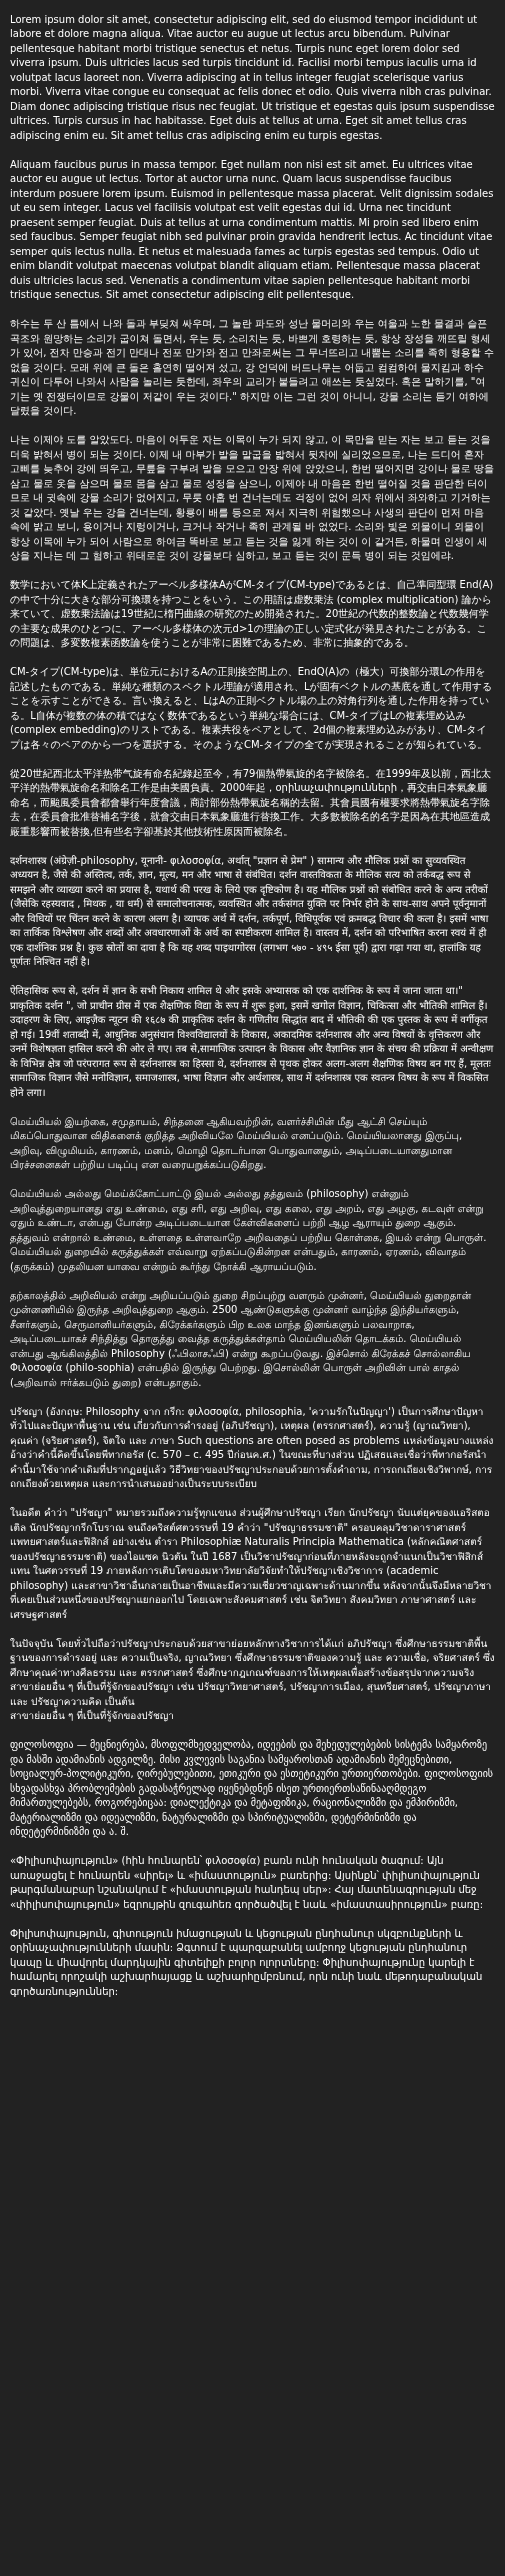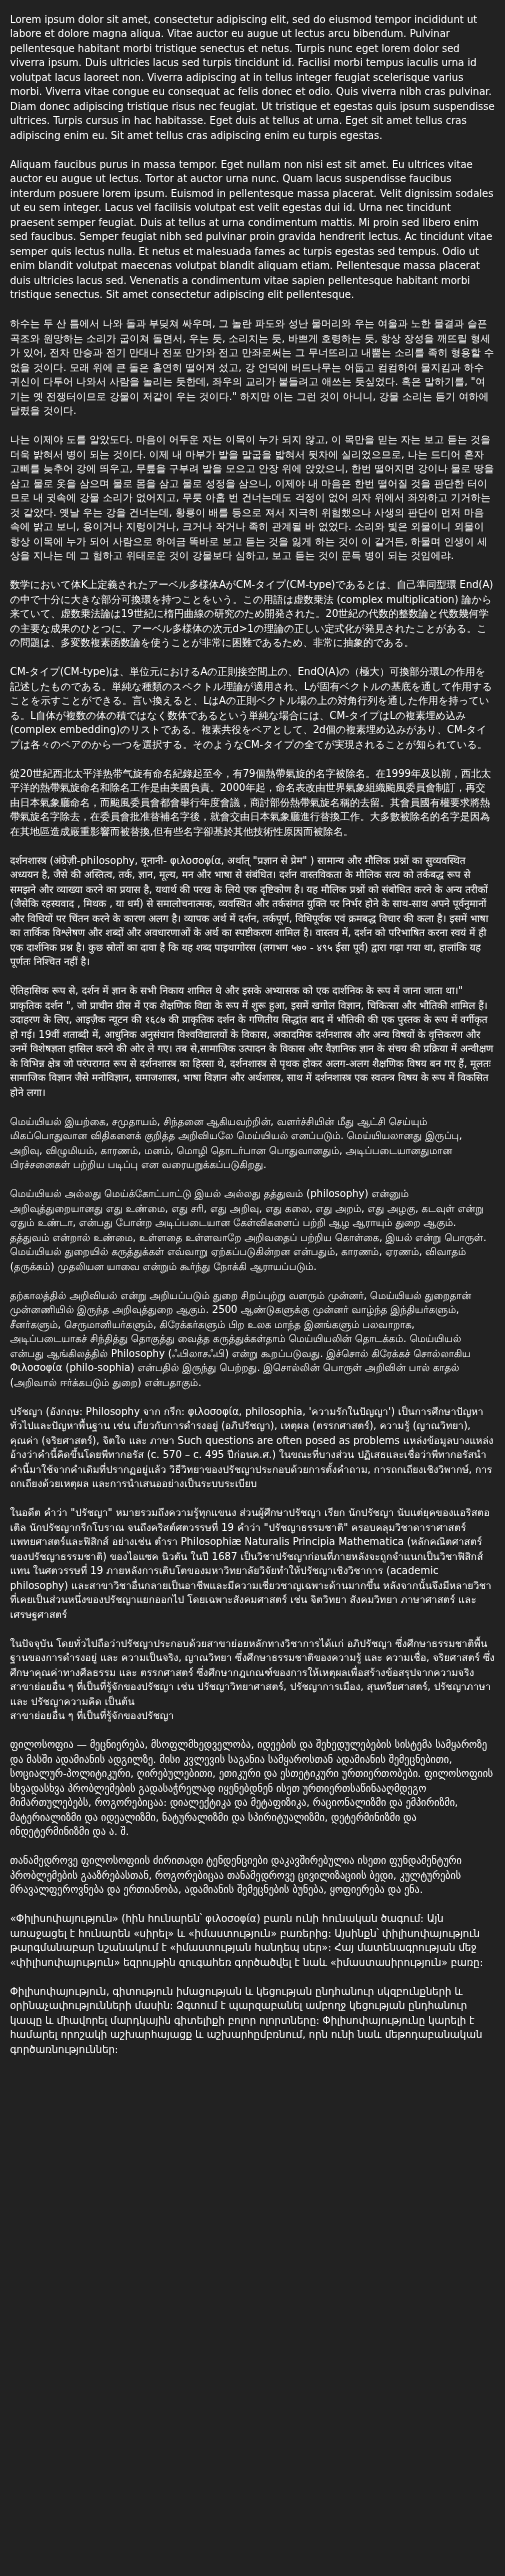--- a/index.html
+++ b/index.html
@@ -38,29 +38,28 @@
 <body>
 
 <div class="canvas">
   <main class="specimen">
       <p lang="la">Lorem ipsum dolor sit amet, consectetur adipiscing elit, sed do eiusmod tempor incididunt ut labore et dolore magna aliqua. Vitae auctor eu augue ut lectus arcu bibendum. Pulvinar pellentesque habitant morbi tristique senectus et netus. Turpis nunc eget lorem dolor sed viverra ipsum. Duis ultricies lacus sed turpis tincidunt id. Facilisi morbi tempus iaculis urna id volutpat lacus laoreet non. Viverra adipiscing at in tellus integer feugiat scelerisque varius morbi. Viverra vitae congue eu consequat ac felis donec et odio. Quis viverra nibh cras pulvinar. Diam donec adipiscing tristique risus nec feugiat. Ut tristique et egestas quis ipsum suspendisse ultrices. Turpis cursus in hac habitasse. Eget duis at tellus at urna. Eget sit amet tellus cras adipiscing enim eu. Sit amet tellus cras adipiscing enim eu turpis egestas.</p>
       <p lang="la">Aliquam faucibus purus in massa tempor. Eget nullam non nisi est sit amet. Eu ultrices vitae auctor eu augue ut lectus. Tortor at auctor urna nunc. Quam lacus suspendisse faucibus interdum posuere lorem ipsum. Euismod in pellentesque massa placerat. Velit dignissim sodales ut eu sem integer. Lacus vel facilisis volutpat est velit egestas dui id. Urna nec tincidunt praesent semper feugiat. Duis at tellus at urna condimentum mattis. Mi proin sed libero enim sed faucibus. Semper feugiat nibh sed pulvinar proin gravida hendrerit lectus. Ac tincidunt vitae semper quis lectus nulla. Et netus et malesuada fames ac turpis egestas sed tempus. Odio ut enim blandit volutpat maecenas volutpat blandit aliquam etiam. Pellentesque massa placerat duis ultricies lacus sed. Venenatis a condimentum vitae sapien pellentesque habitant morbi tristique senectus. Sit amet consectetur adipiscing elit pellentesque.</p>
       <p lang="ko">하수는 두 산 틈에서 나와 돌과 부딪쳐 싸우며, 그 놀란 파도와 성난 물머리와 우는 여울과 노한 물결과 슬픈 곡조와 원망하는 소리가 굽이쳐 돌면서, 우는 듯, 소리치는 듯, 바쁘게 호령하는 듯, 항상 장성을 깨뜨릴 형세가 있어, 전차 만승과 전기 만대나 전포 만가와 전고 만좌로써는 그 무너뜨리고 내뿜는 소리를 족히 형용할 수 없을 것이다. 모래 위에 큰 돌은 홀연히 떨어져 섰고, 강 언덕에 버드나무는 어둡고 컴컴하여 물지킴과 하수 귀신이 다투어 나와서 사람을 놀리는 듯한데, 좌우의 교리가 붙들려고 애쓰는 듯싶었다. 혹은 말하기를, "여기는 옛 전쟁터이므로 강물이 저같이 우는 것이다." 하지만 이는 그런 것이 아니니, 강물 소리는 듣기 여하에 달렸을 것이다.</p>
       <p lang="ko">나는 이제야 도를 알았도다. 마음이 어두운 자는 이목이 누가 되지 않고, 이 목만을 믿는 자는 보고 듣는 것을 더욱 밝혀서 병이 되는 것이다. 이제 내 마부가 발을 말굽을 밟혀서 뒷차에 실리었으므로, 나는 드디어 혼자 고삐를 늦추어 강에 띄우고, 무릎을 구부려 발을 모으고 안장 위에 앉았으니, 한번 떨어지면 강이나 물로 땅을 삼고 물로 옷을 삼으며 물로 몸을 삼고 물로 성정을 삼으니, 이제야 내 마음은 한번 떨어질 것을 판단한 터이므로 내 귓속에 강물 소리가 없어지고, 무릇 아홉 번 건너는데도 걱정이 없어 의자 위에서 좌와하고 기거하는 것 같았다. 옛날 우는 강을 건너는데, 황룡이 배를 등으로 져서 지극히 위험했으나 사생의 판단이 먼저 마음 속에 밝고 보니, 용이거나 지렁이거나, 크거나 작거나 족히 관계될 바 없었다. 소리와 빛은 외물이니 외물이 항상 이목에 누가 되어 사람으로 하여금 똑바로 보고 듣는 것을 잃게 하는 것이 이 같거든, 하물며 인생이 세상을 지나는 데 그 험하고 위태로운 것이 강물보다 심하고, 보고 듣는 것이 문득 병이 되는 것임에랴.</p>
       <p lang="ja">数学において体K上定義されたアーベル多様体AがCM-タイプ(CM-type)であるとは、自己準同型環 End(A)の中で十分に大きな部分可換環を持つことをいう。この用語は虚数乗法 (complex multiplication) 論から来ていて、虚数乗法論は19世紀に楕円曲線の研究のため開発された。20世紀の代数的整数論と代数幾何学の主要な成果のひとつに、アーベル多様体の次元d&gt;1の理論の正しい定式化が発見されたことがある。この問題は、多変数複素函数論を使うことが非常に困難であるため、非常に抽象的である。</p>
       <p lang="ja">CM-タイプ(CM-type)は、単位元におけるAの正則接空間上の、EndQ(A)の（極大）可換部分環Lの作用を記述したものである。単純な種類のスペクトル理論が適用され、Lが固有ベクトルの基底を通して作用することを示すことができる。言い換えると、LはAの正則ベクトル場の上の対角行列を通した作用を持っている。L自体が複数の体の積ではなく数体であるという単純な場合には、CM-タイプはLの複素埋め込み(complex embedding)のリストである。複素共役をペアとして、2d個の複素埋め込みがあり、CM-タイプは各々のペアのから一つを選択する。そのようなCM-タイプの全てが実現されることが知られている。</p>
-      <p lang="zh">從20世紀西北太平洋热带气旋有命名紀錄起至今，有79個熱帶氣旋的名字被除名。在1999年及以前，西北太平洋的熱帶氣旋命名和除名工作是由美國負責。2000年起，命名表改由世界氣象組織颱風委員會制訂，再交由日本氣象廳命名，而颱風委員會都會舉行年度會議，商討部份熱帶氣旋名稱的去留。其會員國有權要求將熱帶氣旋名字除去，在委員會批准替補名字後，就會交由日本氣象廳進行替換工作。大多數被除名的名字是因為在其地區造成嚴重影響而被替換,但有些名字卻基於其他技術性原因而被除名。</p>
+      <p lang="zh">從20世紀西北太平洋热带气旋有命名紀錄起至今，有79個熱帶氣旋的名字被除名。在1999年及以前，西北太平洋的熱帶氣旋命名和除名工作是由美國負責。2000年起，օրինաչափությունների，再交由日本氣象廳命名，而颱風委員會都會舉行年度會議，商討部份熱帶氣旋名稱的去留。其會員國有權要求將熱帶氣旋名字除去，在委員會批准替補名字後，就會交由日本氣象廳進行替換工作。大多數被除名的名字是因為在其地區造成嚴重影響而被替換,但有些名字卻基於其他技術性原因而被除名。</p>
       <p lang="hi">दर्शनशास्त्र (अंग्रेज़ी-philosophy, यूनानी- φιλοσοφία, अर्थात् "प्रज्ञान से प्रेम" ) सामान्य और मौलिक प्रश्नों का सुव्यवस्थित अध्ययन है, जैसे की अस्तित्व, तर्क, ज्ञान, मूल्य, मन और भाषा से संबंधित। दर्शन वास्तविकता के मौलिक सत्य को तर्कबद्ध रूप से समझने और व्याख्या करने का प्रयास है, यथार्थ की परख के लिये एक दृष्टिकोण है। यह मौलिक प्रश्नों को संबोधित करने के अन्य तरीकों (जैसेकि रहस्यवाद , मिथक , या धर्म) से समालोचनात्मक, व्यवस्थित और तर्कसंगत युक्ति पर निर्भर होने के साथ-साथ अपने पूर्वनुमानों और विधियों पर चिंतन करने के कारण अलग है। व्यापक अर्थ में दर्शन, तर्कपूर्ण, विधिपूर्वक एवं क्रमबद्ध विचार की कला है। इसमें भाषा का तार्किक विश्लेषण और शब्दों और अवधारणाओं के अर्थ का स्पष्टीकरण शामिल है। वास्तव में, दर्शन को परिभाषित करना स्वयं में ही एक दार्शनिक प्रश्न है। कुछ स्रोतों का दावा है कि यह शब्द पाइथागोरस (लगभग ५७० - ४९५ ईसा पूर्व) द्वारा गढ़ा गया था, हालांकि यह पूर्णतः निश्चित नहीं है।</p>
       <p lang="hi">ऐतिहासिक रूप से, दर्शन में ज्ञान के सभी निकाय शामिल थे और इसके अभ्यासक को एक दार्शनिक के रूप में जाना जाता था।" प्राकृतिक दर्शन ", जो प्राचीन ग्रीस में एक शैक्षणिक विद्या के रूप में शुरू हुआ, इसमें खगोल विज्ञान, चिकित्सा और भौतिकी शामिल हैं। उदाहरण के लिए, आइज़ैक न्यूटन की १६८७ की प्राकृतिक दर्शन के गणितीय सिद्धांत बाद में भौतिकी की एक पुस्तक के रूप में वर्गीकृत हो गई। 19वीं शताब्दी में, आधुनिक अनुसंधान विश्वविद्यालयों के विकास, अकादमिक दर्शनशास्त्र और अन्य विषयों के वृत्तिकरण और उनमें विशेषज्ञता हासिल करने की ओर ले गए। तब से,सामाजिक उत्पादन के विकास और वैज्ञानिक ज्ञान के संचय की प्रक्रिया में अन्वीक्षण के विभिन्न क्षेत्र जो परंपरागत रूप से दर्शनशास्त्र का हिस्सा थे, दर्शनशास्त्र से पृथक होकर अलग-अलग शैक्षणिक विषय बन गए हैं, मूलतः सामाजिक विज्ञान जैसे मनोविज्ञान, समाजशास्त्र, भाषा विज्ञान और अर्थशास्त्र, साथ में दर्शनशास्त्र एक स्वतन्त्र विषय के रूप में विकसित होने लगा।</p>
       <p lang="ta">மெய்யியல் இயற்கை, சமுதாயம், சிந்தனை ஆகியவற்றின், வளர்ச்சியின் மீது ஆட்சி செய்யும் மிகப்பொதுவான விதிகளைக் குறித்த அறிவியலே மெய்யியல் எனப்படும். மெய்யியலானது இருப்பு, அறிவு, விழுமியம், காரணம், மனம், மொழி தொடர்பான பொதுவானதும், அடிப்படையானதுமான பிரச்சனைகள் பற்றிய படிப்பு என வரையறுக்கப்படுகிறது.</p>
       <p lang="ta">மெய்யியல் அல்லது மெய்க்கோட்பாட்டு இயல் அல்லது தத்துவம் (philosophy) என்னும் அறிவுத்துறையானது எது உண்மை, எது சரி, எது அறிவு, எது கலை, எது அறம், எது அழகு, கடவுள் என்று ஏதும் உண்டா, என்பது போன்ற அடிப்படையான கேள்விகளைப் பற்றி ஆழ ஆராயும் துறை ஆகும். தத்துவம் என்றால் உண்மை, உள்ளதை உள்ளவாறே அறிவதைப் பற்றிய கொள்கை, இயல் என்று பொருள். மெய்யியல் துறையில் கருத்துக்கள் எவ்வாறு ஏற்கப்படுகின்றன என்பதும், காரணம், ஏரணம், விவாதம் (தருக்கம்) முதலியன யாவை என்றும் கூர்ந்து நோக்கி ஆராயப்படும்.</p>
       <p lang="ta">தற்காலத்தில் அறிவியல் என்று அறியப்படும் துறை சிறப்புற்று வளரும் முன்னர், மெய்யியல் துறைதான் முன்னணியில் இருந்த அறிவுத்துறை ஆகும். 2500 ஆண்டுகளுக்கு முன்னர் வாழ்ந்த இந்தியர்களும், சீனர்களும், செருமானியர்களும், கிரேக்கர்களும் பிற உலக மாந்த இனங்களும் பலவாறாக, அடிப்படையாகச் சிந்தித்து தொகுத்து வைத்த கருத்துக்கள்தாம் மெய்யியலின் தொடக்கம். மெய்யியல் என்பது ஆங்கிலத்தில் Philosophy (ஃபிலாசஃபி) என்று கூறப்படுவது. இச்சொல் கிரேக்கச் சொல்லாகிய Φιλοσοφία (philo-sophia) என்பதில் இருந்து பெற்றது. இசொல்லின் பொருள் அறிவின் பால் காதல் (அறிவால் ஈர்க்கபடும் துறை) என்பதாகும்.</p>
       <p lang="th">ปรัชญา (อังกฤษ: Philosophy จาก กรีก: φιλοσοφία, philosophia, 'ความรักในปัญญา') เป็นการศึกษาปัญหาทั่วไปและปัญหาพื้นฐาน เช่น เกี่ยวกับการดำรงอยู่ (อภิปรัชญา), เหตุผล (ตรรกศาสตร์), ความรู้ (ญาณวิทยา), คุณค่า (จริยศาสตร์), จิตใจ และ ภาษา Such questions are often posed as problems แหล่งข้อมูลบางแหล่งอ้างว่าคำนี้คิดขึ้นโดยพีทากอรัส (c. 570 – c. 495 ปีก่อนค.ศ.) ในขณะที่บางส่วน ปฏิเสธและเชื่อว่าพีทากอรัสนำคำนี้มาใช้จากคำเดิมที่ปรากฏอยู่แล้ว วิธีวิทยาของปรัชญาประกอบด้วยการตั้งคำถาม, การถกเถียงเชิงวิพากษ์, การถกเถียงด้วยเหตุผล และการนำเสนออย่างเป็นระบบระเบียบ</p>
       <p lang="th">ในอดีต คำว่า "ปรัชญา" หมายรวมถึงความรู้ทุกแขนง ส่วนผู้ศึกษาปรัชญา เรียก นักปรัชญา นับแต่ยุคของแอริสตอเติล นักปรัชญากรีกโบราณ จนถึงคริสต์ศตวรรษที่ 19 คำว่า "ปรัชญาธรรมชาติ" ครอบคลุมวิชาดาราศาสตร์ แพทยศาสตร์และฟิสิกส์ อย่างเช่น ตำรา Philosophiæ Naturalis Principia Mathematica (หลักคณิตศาสตร์ของปรัชญาธรรมชาติ) ของไอแซค นิวตัน ในปี 1687 เป็นวิชาปรัชญาก่อนที่ภายหลังจะถูกจำแนกเป็นวิชาฟิสิกส์แทน ในศตวรรษที่ 19 ภายหลังการเติบโตของมหาวิทยาลัยวิจัยทำให้ปรัชญาเชิงวิชาการ (academic philosophy) และสาขาวิชาอื่นกลายเป็นอาชีพและมีความเชี่ยวชาญเฉพาะด้านมากขึ้น หลังจากนั้นจึงมีหลายวิชาที่เคยเป็นส่วนหนึ่งของปรัชญาแยกออกไป โดยเฉพาะสังคมศาสตร์ เช่น จิตวิทยา สังคมวิทยา ภาษาศาสตร์ และเศรษฐศาสตร์</p>
       <p lang="th">ในปัจจุบัน โดยทั่วไปถือว่าปรัชญาประกอบด้วยสาขาย่อยหลักทางวิชาการได้แก่ อภิปรัชญา ซึ่งศึกษาธรรมชาติพื้นฐานของการดำรงอยู่ และ ความเป็นจริง, ญาณวิทยา ซึ่งศึกษาธรรมชาติของความรู้ และ ความเชื่อ, จริยศาสตร์ ซึ่งศึกษาคุณค่าทางศีลธรรม และ ตรรกศาสตร์ ซึ่งศึกษากฎเกณฑ์ของการให้เหตุผลเพื่อสร้างข้อสรุปจากความจริง สาขาย่อยอื่น ๆ ที่เป็นที่รู้จักของปรัชญา เช่น ปรัชญาวิทยาศาสตร์, ปรัชญาการเมือง, สุนทรียศาสตร์, ปรัชญาภาษา และ ปรัชญาความคิด เป็นต้น
 สาขาย่อยอื่น ๆ ที่เป็นที่รู้จักของปรัชญา</p>
       <p lang="ka">ფილოსოფია — მეცნიერება, მსოფლმხედველობა, იდეების და შეხედულებების სისტემა სამყაროზე და მასში ადამიანის ადგილზე. მისი კვლევის საგანია სამყაროსთან ადამიანის შემეცნებითი, სოციალურ-პოლიტიკური, ღირებულებითი, ეთიკური და ესთეტიკური ურთიერთობები. ფილოსოფიის სხვადასხვა პრობლემების გადასაჭრელად იყენებდნენ ისეთ ურთიერთსაწინააღმდეგო მიმართულებებს, როგორებიცაა: დიალექტიკა და მეტაფიზიკა, რაციონალიზმი და ემპირიზმი, მატერიალიზმი და იდეალიზმი, ნატურალიზმი და სპირიტუალიზმი, დეტერმინიზმი და ინდეტერმინიზმი და ა. შ.</p>
-      <p lang="ka">თანამედროვე ფილოსოფიის ძირითადი ტენდენციები დაკავშირებულია ისეთი ფუნდამენტური პრობლემების გააზრებასთან, როგორებიცაა თანამედროვე ცივილიზაციის ბედი, კულტურების მრავალფეროვნება და ერთიანობა, ადამიანის შემეცნების ბუნება, ყოფიერება და ენა.</p>
       <p lang="hy">«Փիլիսոփայություն» (հին հունարեն՝ φιλοσοφία) բառն ունի հունական ծագում: Այն առաջացել է հունարեն «սիրել» և «իմաստություն» բառերից: Այսինքն՝ փիլիսոփայություն թարգմանաբար նշանակում է «իմաստության հանդեպ սեր»: Հայ մատենագրության մեջ «փիլիսոփայություն» եզրույթին զուգահեռ գործածվել է նաև «իմաստասիրություն» բառը:</p>
       <p lang="hy">Փիլիսոփայություն, գիտություն իմացության և կեցության ընդհանուր սկզբունքների և օրինաչափությունների մասին: Ձգտում է պարզաբանել ամբողջ կեցության ընդհանուր կապը և միավորել մարդկային գիտելիքի բոլոր ոլորտները: Փիլիսոփայությունը կարելի է համարել որոշակի աշխարհայացք և աշխարհըմբռնում, որն ունի նաև մեթոդաբանական գործառնություններ:</p>
     </main>
 </div>
 
 
 </body></html>

